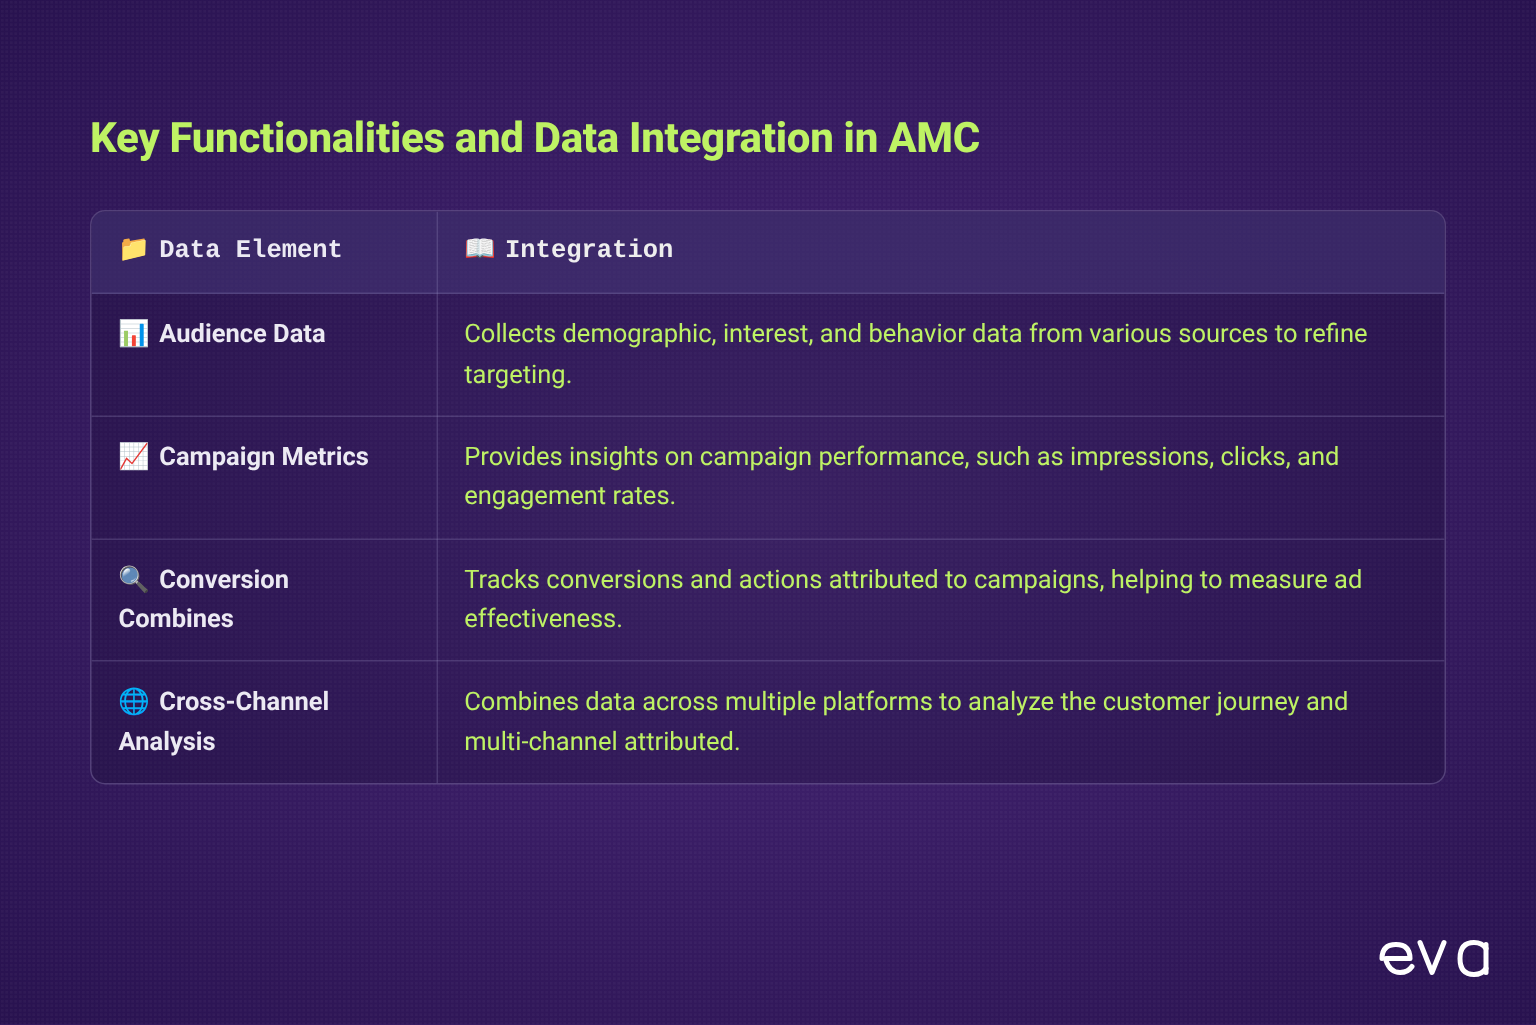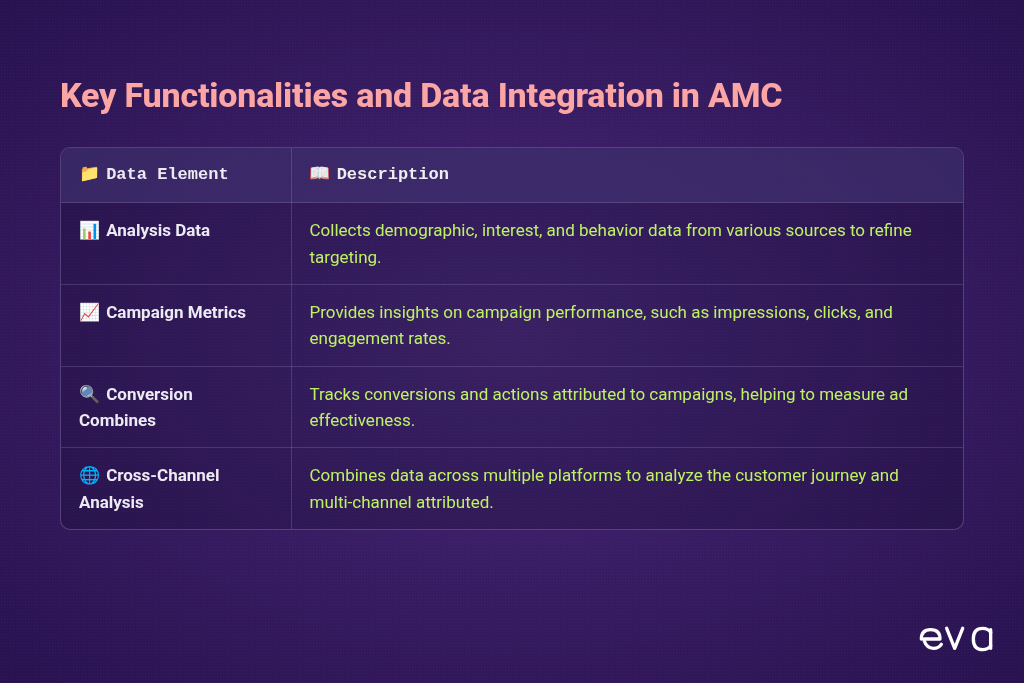--- a/index.html
+++ b/index.html
@@ -22,23 +22,23 @@
       radial-gradient(rgba(0,0,0,0.04) 1px, transparent 1px);
     background-size: 3px 3px, 2px 2px;
     background-position: 0 0, 1px 1px;
     pointer-events: none;
   }
   .page {
     position: relative;
     padding: 75px 60px 0 60px;
   }
   .title {
-    font-size: 34px;
+    font-size: 28px;
     font-weight: 800;
-    color: #fca5a5;
+    color: #bef264;
     letter-spacing: -0.2px;
     margin-bottom: 32px;
   }
   .table-wrap {
     border: 1px solid rgba(160,150,200,0.35);
     border-radius: 10px;
     overflow: hidden;
     background: rgba(20,10,45,0.25);
   }
   table {
@@ -80,28 +80,28 @@
   <h1 class="title">Key Functionalities and Data Integration in AMC</h1>
 
   <div class="table-wrap">
     <table>
       <thead>
         <tr>
           <th class="col-element">
             <span class="icon">📁</span><span>Data Element</span>
           </th>
           <th>
-            <span class="icon">📖</span><span>Description</span>
+            <span class="icon">📖</span><span>Integration</span>
           </th>
         </tr>
       </thead>
       <tbody>
         <tr>
           <td class="col-element">
-            <span class="icon">📊</span><span>Analysis Data</span>
+            <span class="icon">📊</span><span>Audience Data</span>
           </td>
           <td>Collects demographic, interest, and behavior data from various sources to refine targeting.</td>
         </tr>
         <tr>
           <td class="col-element">
             <span class="icon">📈</span><span>Campaign Metrics</span>
           </td>
           <td>Provides insights on campaign performance, such as impressions, clicks, and engagement rates.</td>
         </tr>
         <tr>

